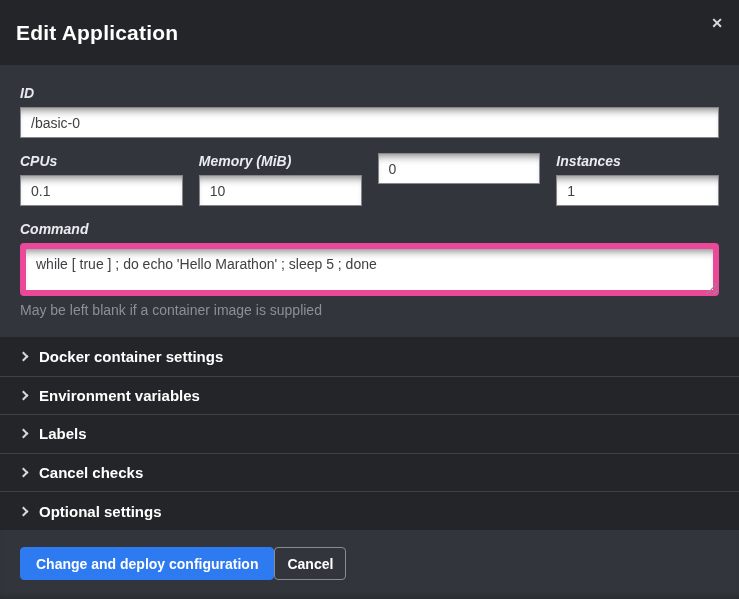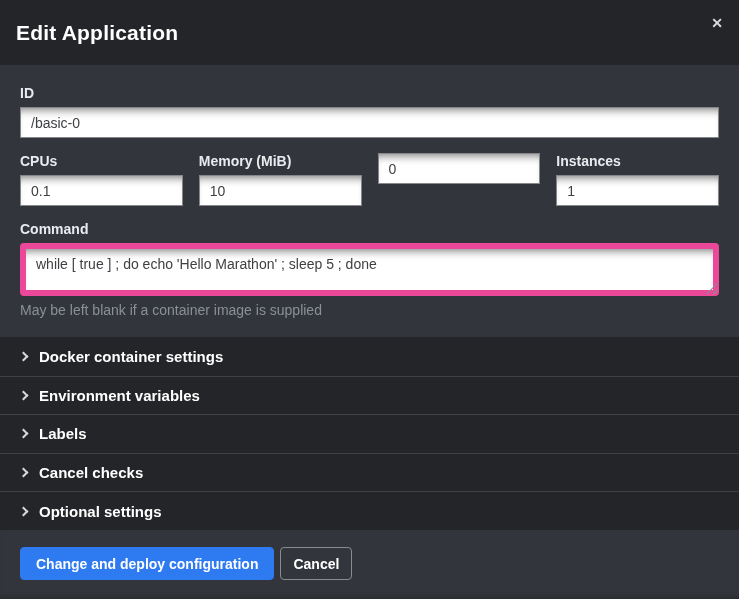--- a/index.html
+++ b/index.html
@@ -38,20 +38,21 @@
   .modal-body {
     height: 272px; flex: 0 0 272px;
     background: #32363c;
     padding: 20px 20px 0 20px;
     overflow: hidden;
   }
   .field-label {
     display: block;
     color: #e9ebee; font-size: 14px; font-weight: bold;
     margin-bottom: 6px;
+    font-style: italic;
   }
   .text-input {
     display: block; width: 100%; height: 31px;
     border: 1px solid #85878a; border-radius: 0;
     background: #ffffff; color: #3f4043;
     box-shadow: inset 0 8px 8px -6px rgba(0,0,0,0.5);
     padding: 0 10px;
     font-family: "Liberation Sans", sans-serif; font-size: 14px;
     outline: none;
   }
@@ -106,21 +107,21 @@
   }
   .section-label {
     color: #ffffff; font-size: 15px; font-weight: bold;
   }
 
   
   .modal-footer {
     flex: 1 1 auto;
     background: #32363c;
     padding: 17px 20px;
-    display: flex; align-items: flex-start; gap: 6px;
+    display: flex; align-items: flex-start; gap: 0;
     box-shadow: inset 0 -5px 7px -5px rgba(0,0,0,0.35);
   }
   .btn {
     height: 33px;
     border-radius: 4px;
     font-family: "Liberation Sans", sans-serif;
     font-size: 14px; font-weight: bold;
     cursor: pointer;
   }
   .btn-primary {

